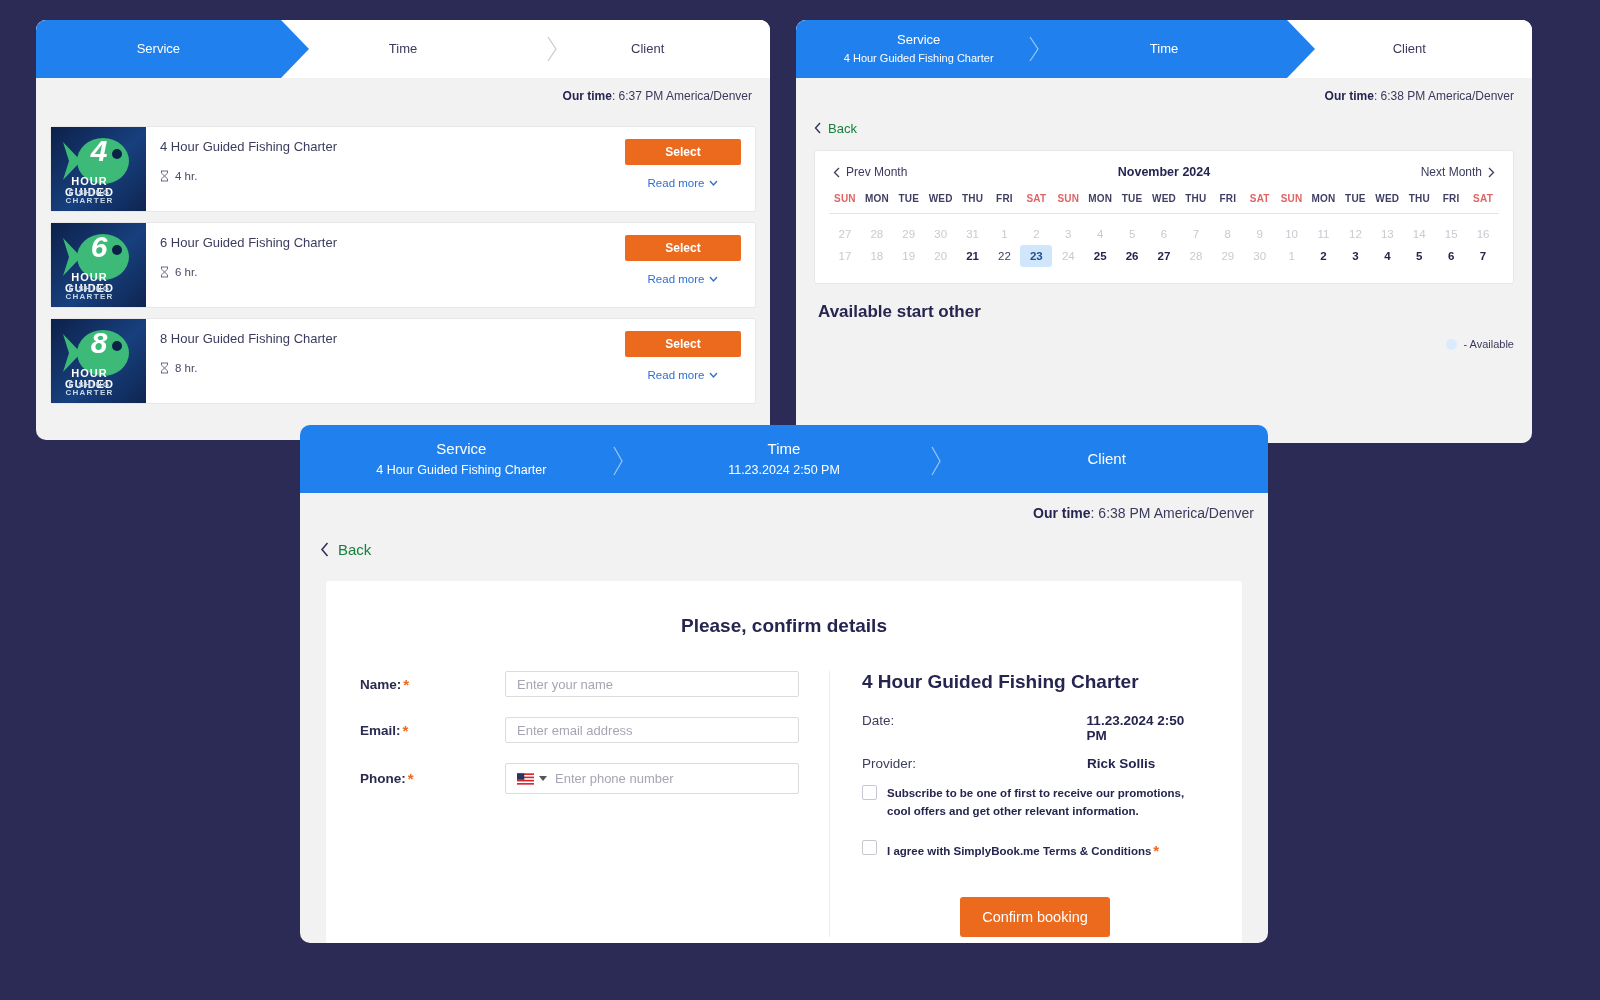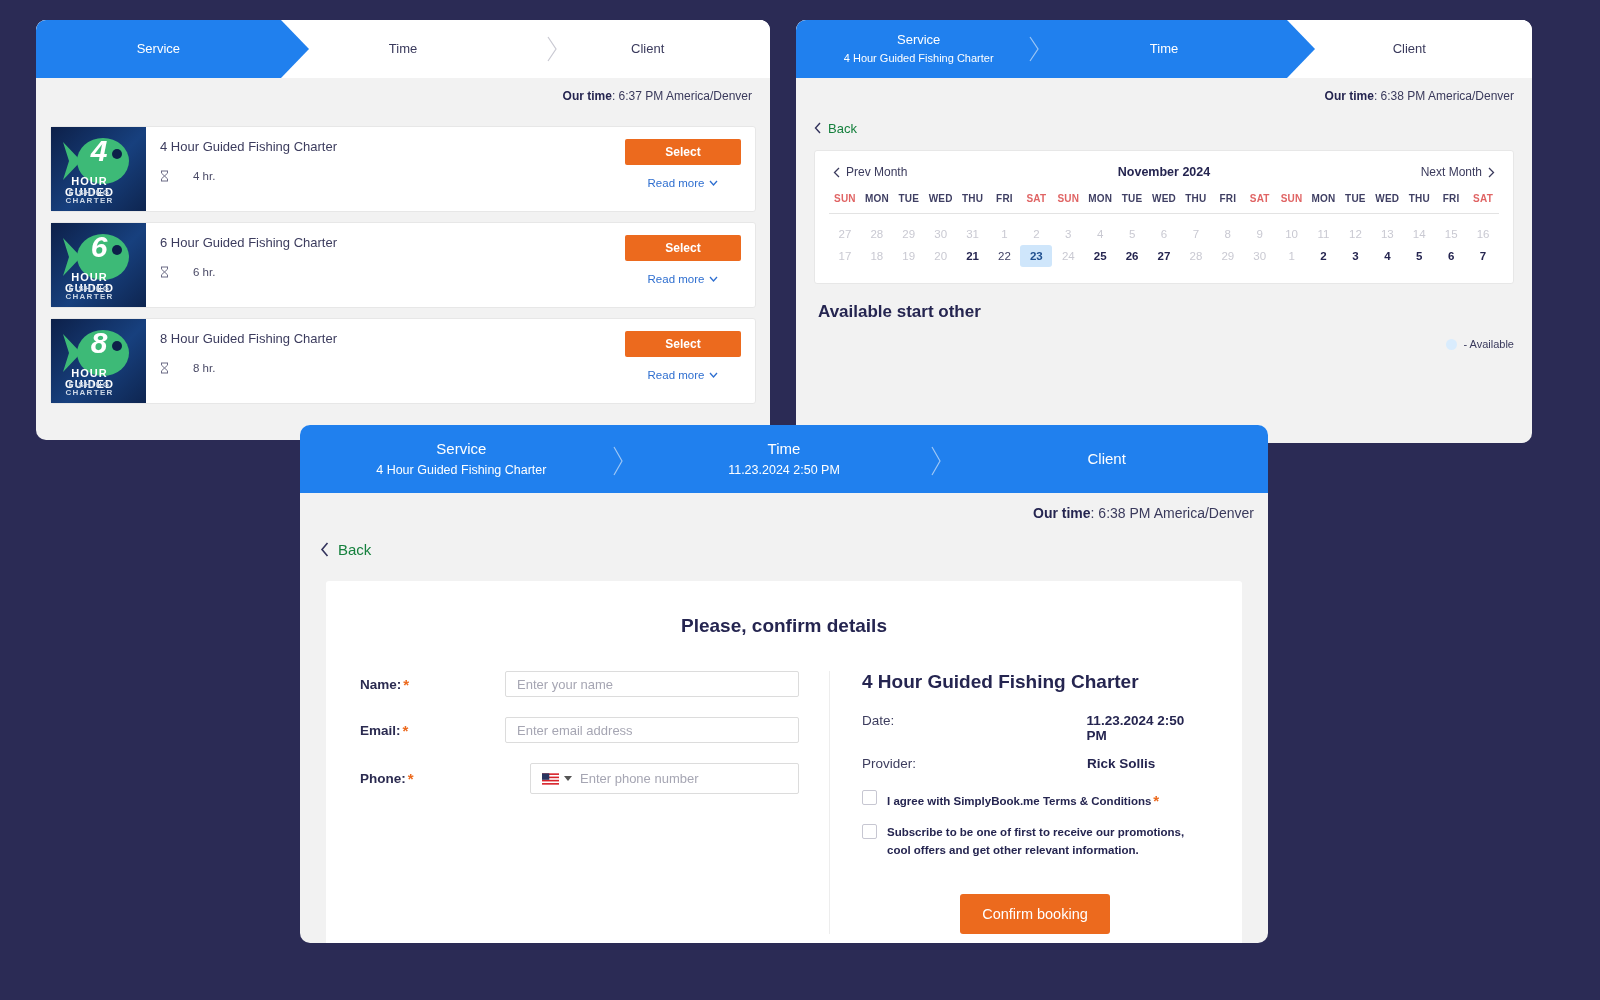--- a/index.html
+++ b/index.html
@@ -77,21 +77,21 @@
   .svc-cap1, .svc-cap2 {
     position: absolute; left: 0; right: 18px; text-align: center;
     color: #ffffff; font-weight: bold; line-height: 1;
   }
   .svc-cap1 { top: 49px; font-size: 11px; letter-spacing: 1px; }
   .svc-cap2 { top: 62px; font-size: 8px; letter-spacing: 1.3px; color: #cdd8e6; }
   .svc-body { flex: 1; padding: 12px 14px; position: relative; }
   .svc-name { font-size: 13px; color: #3c3c5e; }
   .svc-dur {
     margin-top: 16px; font-size: 11.5px; color: #4a4a66;
-    display: flex; align-items: center; gap: 24px;
+    display: flex; align-items: center; gap: 6px;
   }
   .svc-right {
     width: 130px; padding: 12px 14px 10px 0;
     display: flex; flex-direction: column; align-items: center;
   }
   .btn-select {
     width: 100%; height: 26px; border: 0; border-radius: 2px;
     background: #ec6a1e; color: #ffffff;
     font-size: 12px; font-weight: bold; cursor: pointer;
     font-family: "Liberation Sans", sans-serif;
@@ -506,21 +506,21 @@
 
         <div class="col-left">
           <div class="field">
             <label><span>Name:</span><span class="req">*</span></label>
             <input class="inp" type="text" placeholder="Enter your name" value="" style="">
           </div>
           <div class="field">
             <label><span>Email:</span><span class="req">*</span></label>
             <input class="inp" type="text" placeholder="Enter email address" style="">
           </div>
-          <div class="field" style="margin-bottom:8px;gap:25px;">
+          <div class="field" style="margin-bottom:8px;">
             <label><span>Phone:</span><span class="req">*</span></label>
             <div class="phone-wrap">
               <div class="flagbox">
                 <svg class="flag" viewBox="0 0 21 14">
                   <rect width="21" height="14" fill="#d8232a"></rect>
                   <rect y="2" width="21" height="2" fill="#fff"></rect>
                   <rect y="6" width="21" height="2" fill="#fff"></rect>
                   <rect y="10" width="21" height="2" fill="#fff"></rect>
                   <rect width="9" height="8" fill="#2a3560"></rect>
                 </svg>
@@ -535,28 +535,28 @@
           <div class="sum-title">4 Hour Guided Fishing Charter</div>
           <div class="sum-row">
             <span class="sum-k">Date:</span>
             <span class="sum-v">11.23.2024 2:50 PM</span>
           </div>
           <div class="sum-row">
             <span class="sum-k">Provider:</span>
             <span class="sum-v">Rick Sollis</span>
           </div>
 
+          <div class="cbrow" style="margin-top:10px;">
+            <span class="cbox"></span>
+            <span class="cbtext" style="max-width:400px;">Subscribe to be one of first to receive our promotions, cool offers and get other relevant information.</span>
+          </div>
           <div class="cbrow">
             <span class="cbox"></span>
             <span class="cbtext"><span>I agree with SimplyBook.me Terms &amp; Conditions</span><span class="req">*</span></span>
           </div>
-          <div class="cbrow" style="margin-top:10px;">
-            <span class="cbox"></span>
-            <span class="cbtext" style="max-width:400px;">Subscribe to be one of first to receive our promotions, cool offers and get other relevant information.</span>
-          </div>
 
           <button class="btn-confirm">Confirm booking</button>
         </div>
 
       </div>
     </div>
   </div>
 
 </div>
 

